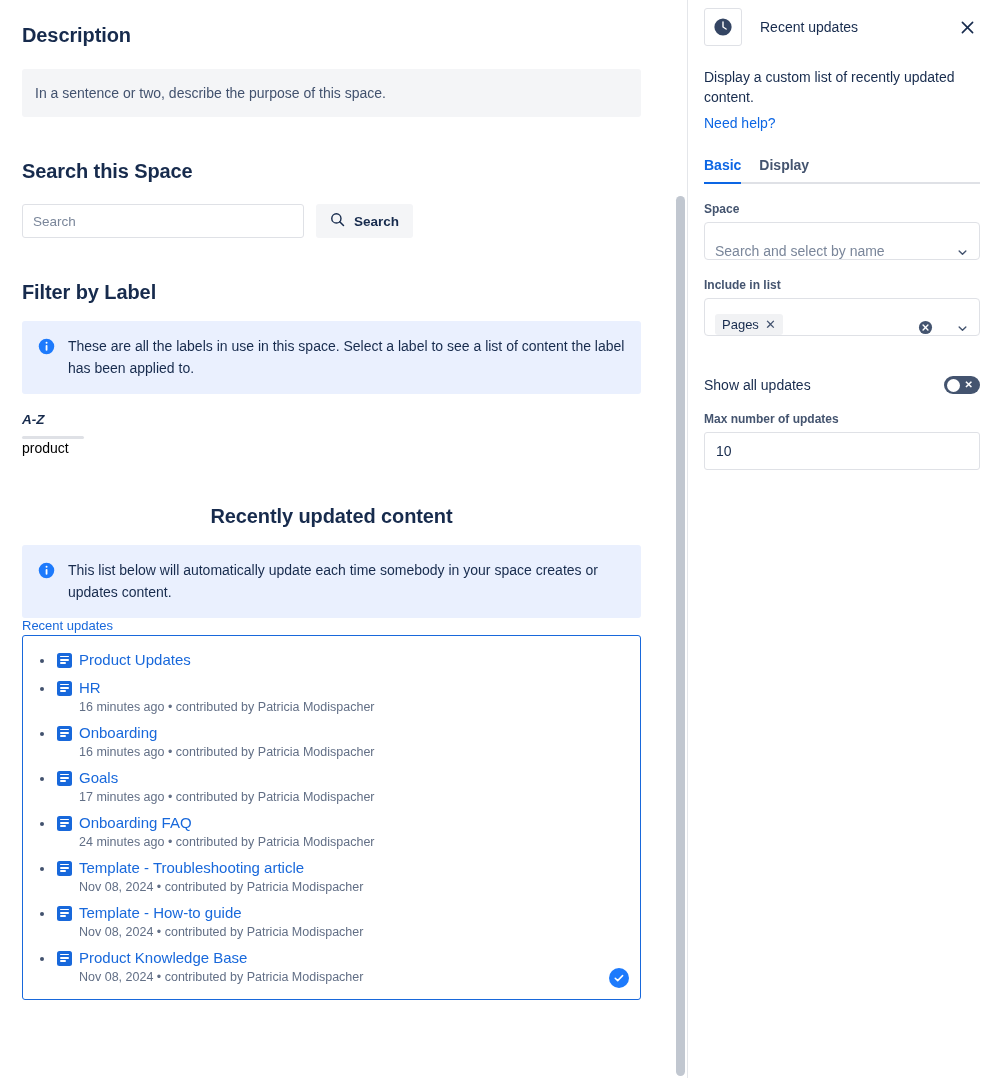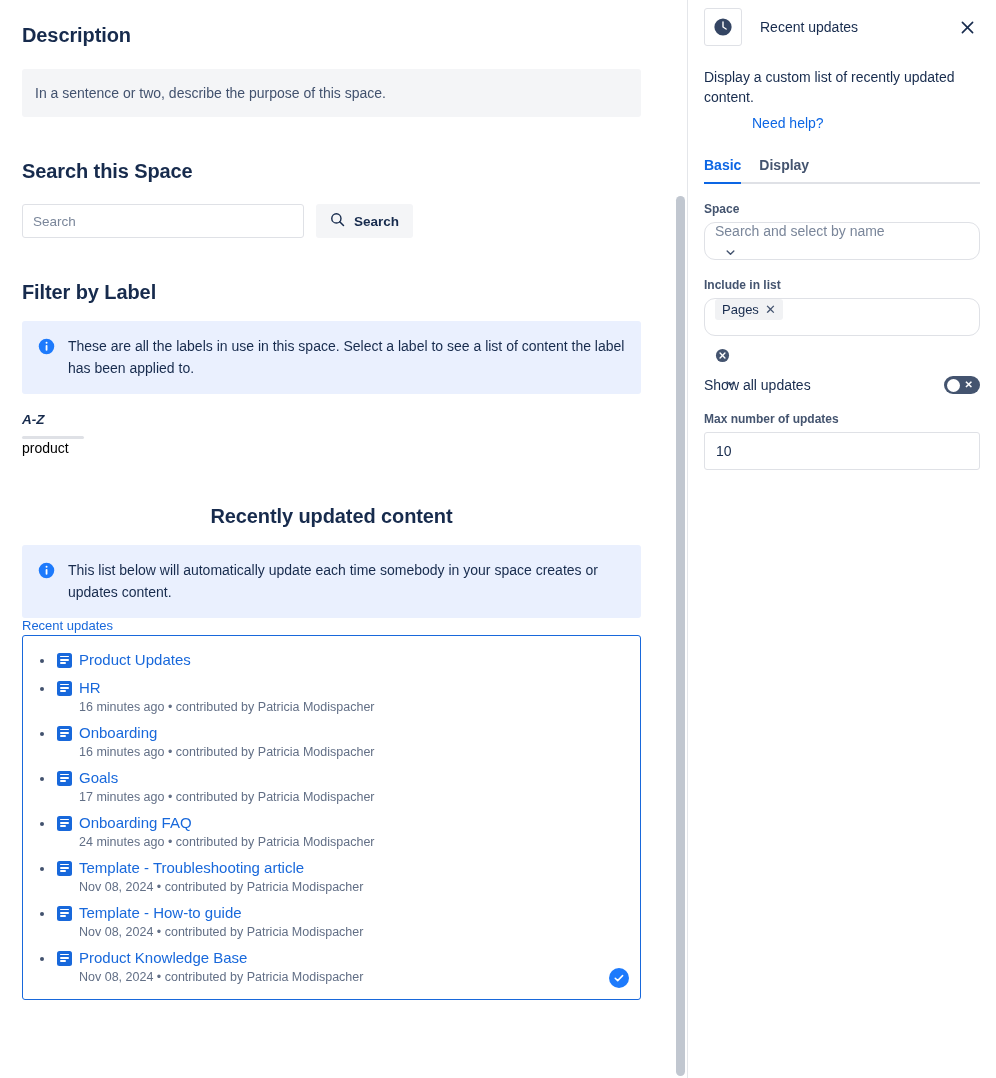--- a/index.html
+++ b/index.html
@@ -266,21 +266,20 @@
     line-height: 20px;
     color: #172B4D;
   }
   .need-help {
     display: inline-block;
     margin-top: 8px;
     font-size: 14px;
     color: #0C66E4;
     text-decoration: none;
     cursor: pointer;
-    margin-left: 48px;
   }
   .tabs {
     margin-top: 25px;
     display: flex;
     gap: 18px;
     border-bottom: 2px solid #DFE1E6;
     position: relative;
     align-items: flex-end;
   }
   .tab {
@@ -303,27 +302,26 @@
   .field-label {
     font-size: 12px;
     font-weight: 700;
     color: #44546F;
     margin-top: 18px;
     margin-bottom: 6px;
   }
   .select-box {
     height: 38px;
     border: 1px solid #DFE1E6;
-    border-radius: 11px;
-    display: flex;
-    align-items: flex-start;
+    border-radius: 4px;
+    display: flex;
+    align-items: flex-end;
     padding: 0 10px;
     background: #fff;
     cursor: pointer;
-    flex-direction: column;
   }
   .select-box .placeholder {
     flex: 1 1 auto;
     font-size: 14px;
     color: #7A869A;
   }
   .chip {
     display: inline-flex;
     align-items: center;
     gap: 6px;

